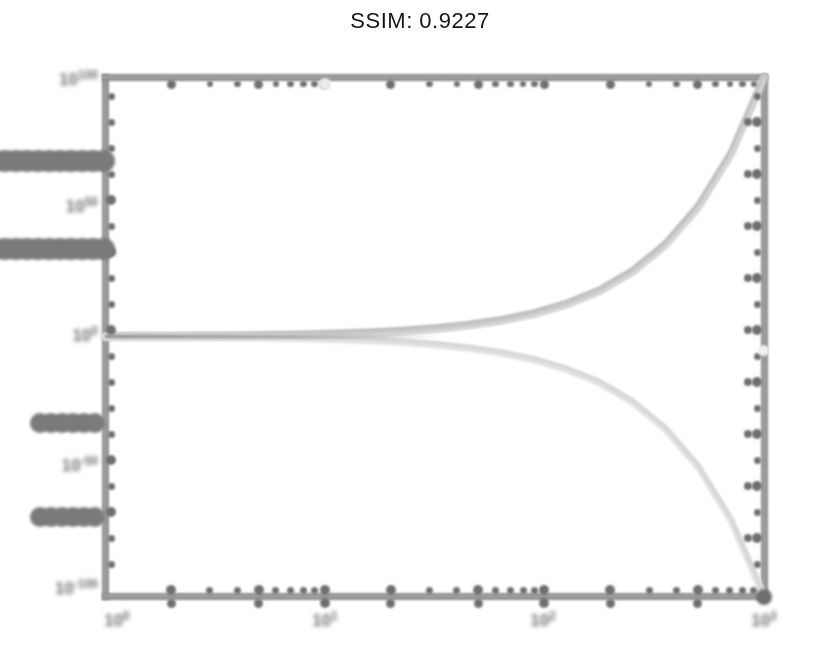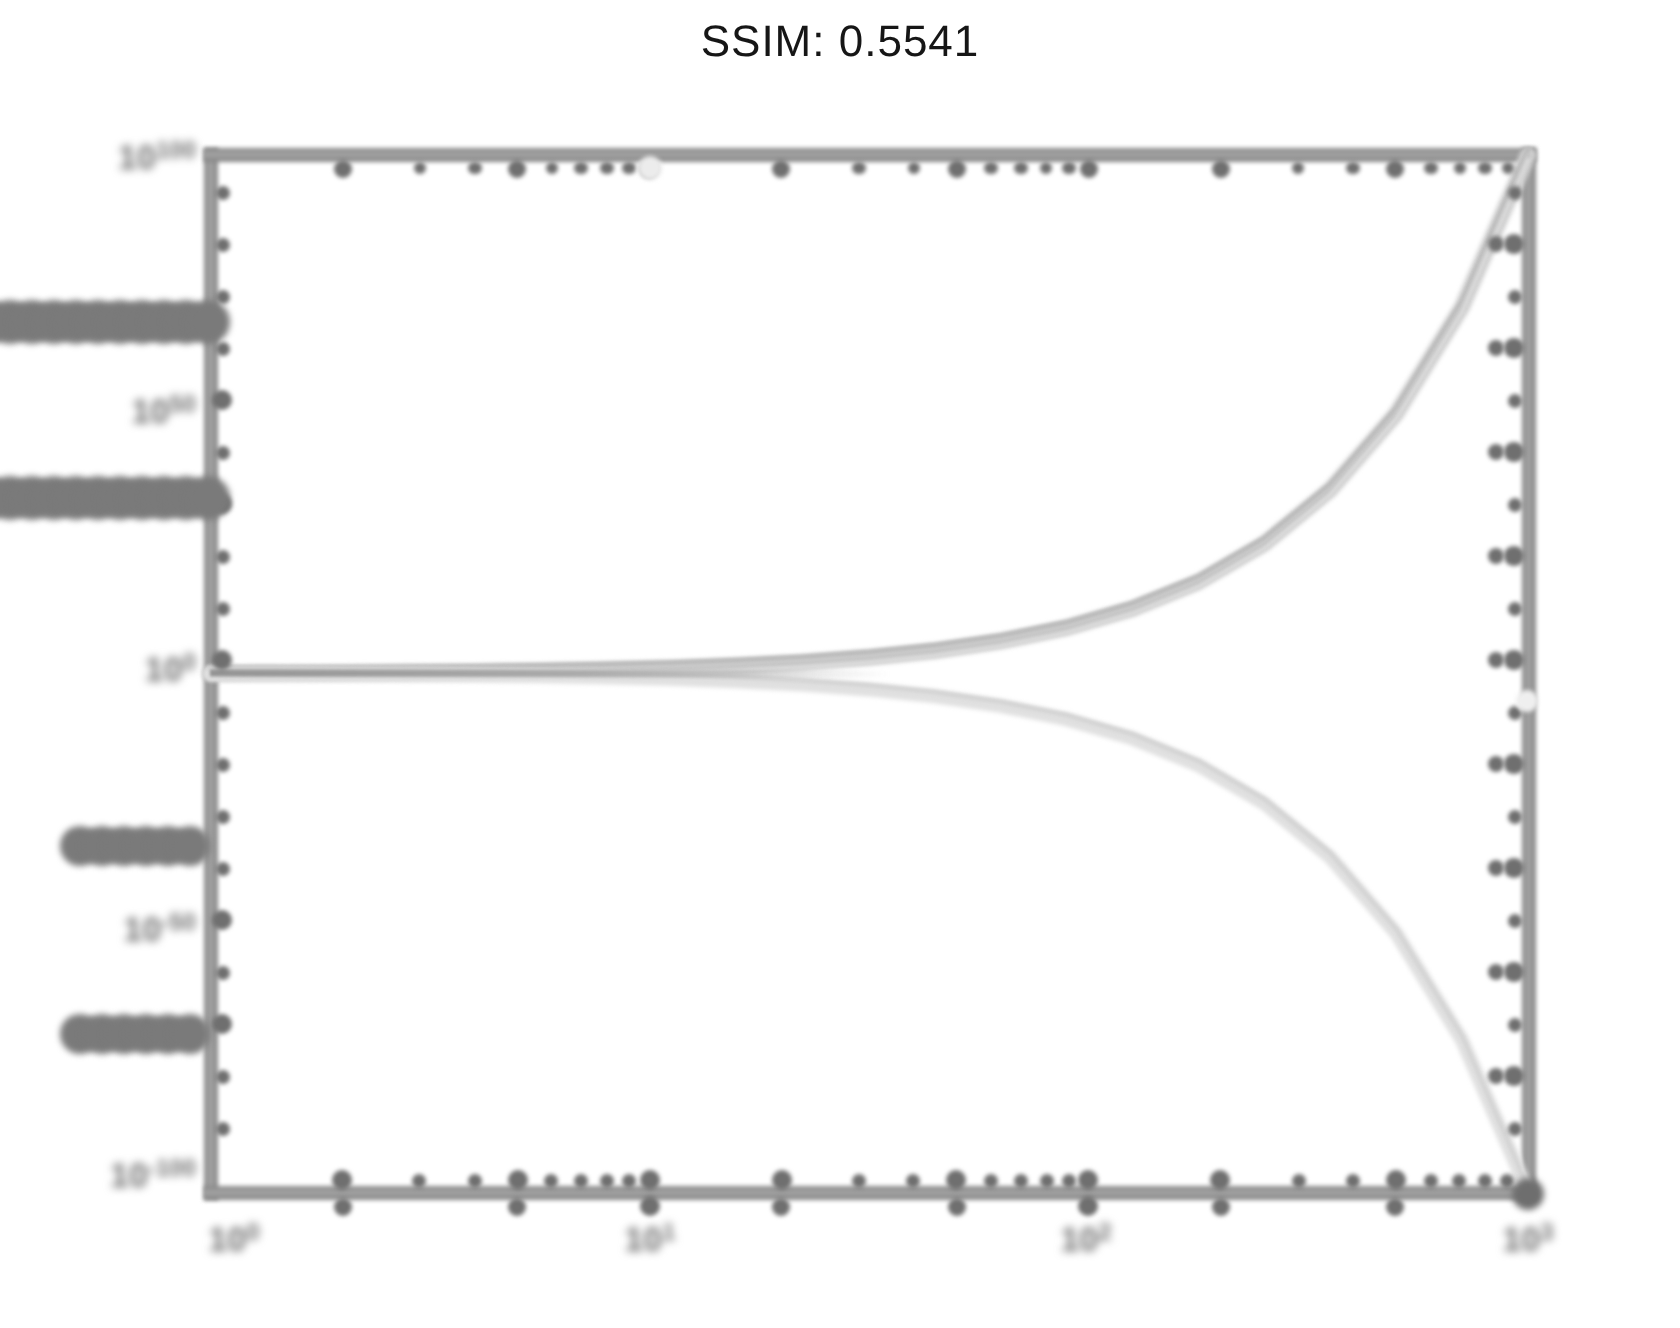--- a/index.html
+++ b/index.html
@@ -18,21 +18,21 @@
   .blurlabel sup{font-size:12px;font-weight:bold;position:relative;top:1px;}
   .ylab{text-align:right;}
   .xlab{text-align:center;}
   #curves{position:absolute;left:0;top:0;}
   .corner-blob{position:absolute;border-radius:50%;background:#6e6e6e;filter:blur(1.6px);}
 </style>
 </head>
 <body>
 
 <div id="stage">
-  <div id="chart-title">SSIM: 0.5541</div>
+  <div id="chart-title">SSIM: 0.9227</div>
 
   <div class="spine v" style="left:101.5px;top:73.5px;height:526px;"></div>
   <div class="spine v" style="left:760.5px;top:73.5px;height:526px;"></div>
   <div class="spine h" style="left:101.5px;top:73.5px;width:666px;"></div>
   <div class="spine h" style="left:101.5px;top:592.5px;width:666px;"></div>
 
   <svg id="curves" width="840" height="664">
       <path d="M105.0,336.7 L137.9,336.6 L170.9,336.5 L203.9,336.3 L236.8,336.0 L269.8,335.5 L302.7,334.9 L335.6,334.1 L368.6,332.9 L401.6,331.2 L434.5,328.8 L467.4,325.4 L500.4,320.6 L533.3,313.9 L566.3,304.3 L599.3,290.9 L632.2,271.8 L665.1,244.9 L698.1,206.9 L731.1,153.3 L764.0,77.5 " fill="none" stroke="#d0d0d0" stroke-width="8" stroke-linecap="round" style="filter:blur(1px)"></path>
       <path d="M105.0,334.0 L137.9,333.9 L170.9,333.8 L203.9,333.6 L236.8,333.3 L269.8,332.8 L302.7,332.2 L335.6,331.4 L368.6,330.2 L401.6,328.5 L434.5,326.1 L467.4,322.7 L500.4,317.9 L533.3,311.2 L566.3,301.6 L599.3,288.2 L632.2,269.1 L665.1,242.2 L698.1,204.2 L731.1,150.6 L764.0,74.8 " fill="none" stroke="#bcbcbc" stroke-width="2.6" stroke-linecap="round" style="filter:blur(0.8px)"></path>
       <path d="M105.0,336.8 L137.9,336.7 L170.9,336.6 L203.9,336.4 L236.8,336.1 L269.8,335.6 L302.7,335.0 L335.6,334.2 L368.6,333.0 L401.6,331.3 L434.5,328.9 L467.4,325.5 L500.4,320.7 L533.3,314.0 L566.3,304.4 L599.3,291.0 L632.2,271.9 L665.1,245.0 L698.1,207.0 L731.1,153.4 L764.0,77.6 " fill="none" stroke="#c6c6c6" stroke-width="2.2" stroke-linecap="round" style="filter:blur(0.8px)"></path>

